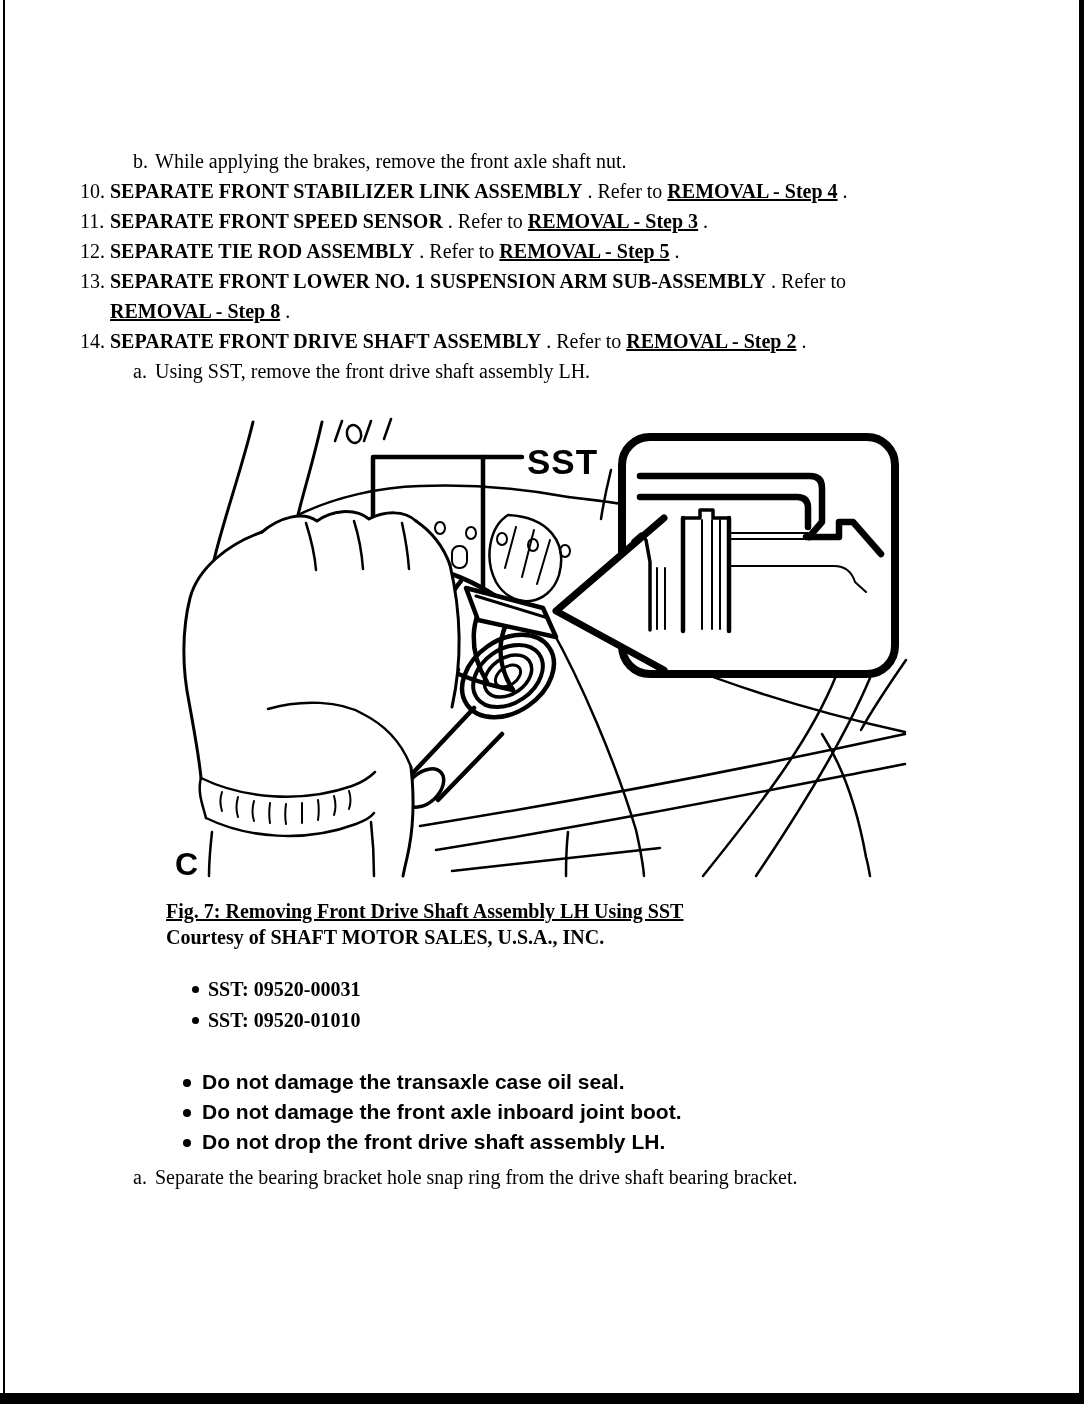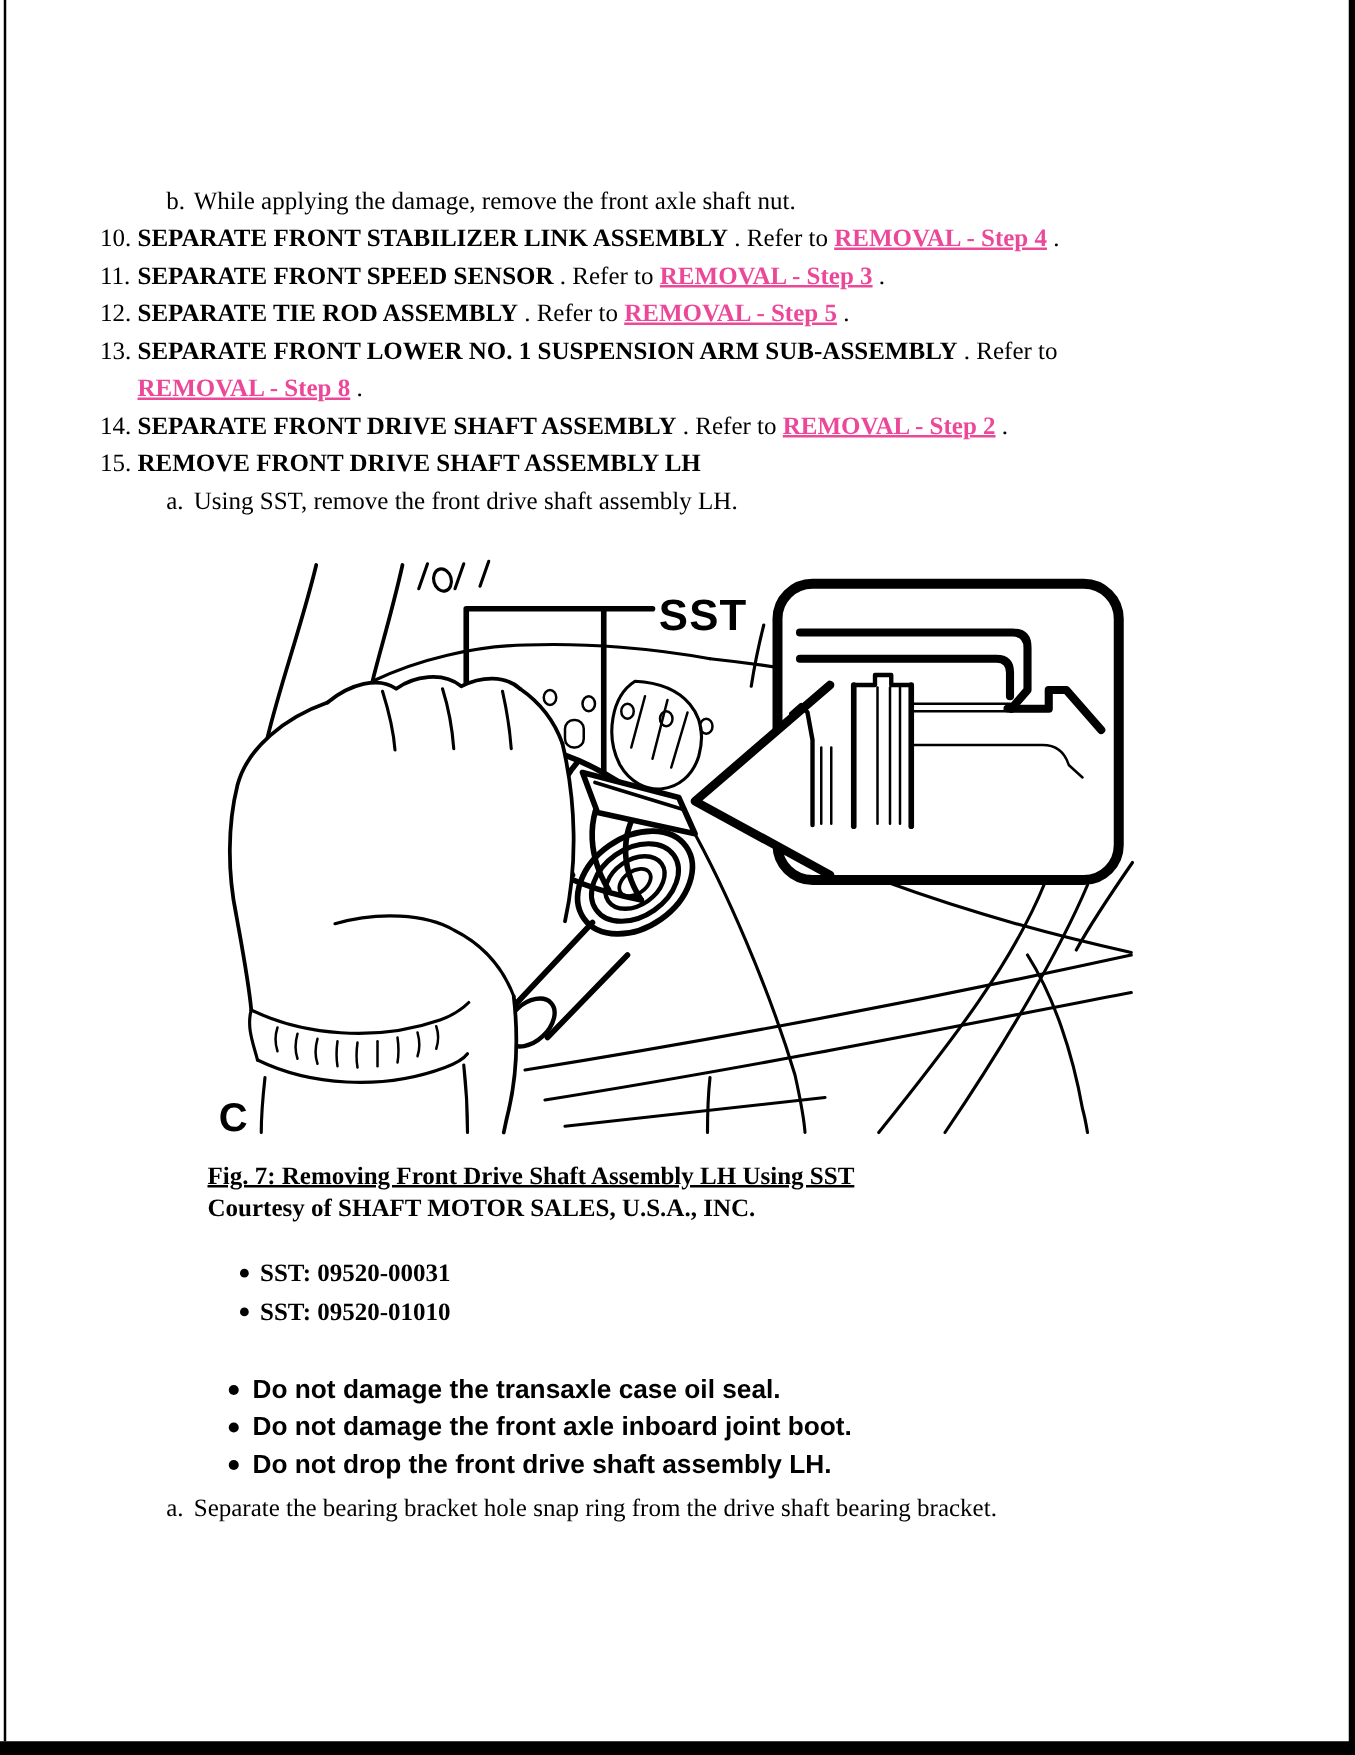--- a/index.html
+++ b/index.html
@@ -19,21 +19,21 @@
   .content{padding-top:146px;}
 
   .substep{display:flex;margin-left:133px;font-size:20px;line-height:30px;}
   .substep .slabel{width:22px;flex:none;}
   .substep .stext{flex:1;padding-right:40px;}
 
   .step{display:flex;padding-left:80px;font-size:20px;line-height:30px;}
   .step .num{width:30px;flex:none;}
   .step .body{flex:1;padding-right:56px;}
   .step .title{font-weight:bold;}
-  .reflink{font-weight:bold;text-decoration:underline;color:#ec4899;cursor:pointer;margin-top:44px;}
+  .reflink{font-weight:bold;text-decoration:underline;color:#000000;cursor:pointer;margin-top:44px;}
 
   .figure-wrap{position:relative;height:470px;margin-top:30px;}
   .figure-wrap svg{position:absolute;left:0;top:0;}
 
   .caption{margin-left:166px;margin-top:12px;font-size:20px;line-height:26px;font-weight:bold;}
   .caption .cap-title{text-decoration:underline;}
 
   .sst-list{margin:24px 0 0 192px;padding:0;list-style:none;
     font-size:20px;font-weight:bold;line-height:31px;}
   .sst-list li::before{content:"";display:inline-block;width:7px;height:7px;
@@ -50,21 +50,21 @@
 </style>
 </head>
 <body>
 
 <div class="page">
 
   <div class="content">
 
     <div class="substep">
       <span class="slabel">b.</span>
-      <span class="stext">While applying the damage, remove the front axle shaft nut.</span>
+      <span class="stext">While applying the brakes, remove the front axle shaft nut.</span>
     </div>
 
     <div class="step">
       <span class="num">10.</span>
       <span class="body"><span class="title">SEPARATE FRONT STABILIZER LINK ASSEMBLY</span><span> . Refer to </span><a class="reflink">REMOVAL - Step 4</a><span> .</span></span>
     </div>
 
     <div class="step">
       <span class="num">11.</span>
       <span class="body"><span class="title">SEPARATE FRONT SPEED SENSOR</span><span> . Refer to </span><a class="reflink">REMOVAL - Step 3</a><span> .</span></span>
@@ -78,24 +78,20 @@
     <div class="step">
       <span class="num">13.</span>
       <span class="body"><span class="title">SEPARATE FRONT LOWER NO. 1 SUSPENSION ARM SUB-ASSEMBLY</span><span> . Refer to</span><span style="display:block"><a class="reflink">REMOVAL - Step 8</a><span> .</span></span></span>
     </div>
 
     <div class="step">
       <span class="num">14.</span>
       <span class="body"><span class="title">SEPARATE FRONT DRIVE SHAFT ASSEMBLY</span><span> . Refer to </span><a class="reflink">REMOVAL - Step 2</a><span> .</span></span>
     </div>
 
-    <div class="step">
-      <span class="num">15.</span>
-      <span class="body"><span class="title">REMOVE FRONT DRIVE SHAFT ASSEMBLY LH</span></span>
-    </div>
 
     <div class="substep">
       <span class="slabel">a.</span>
       <span class="stext">Using SST, remove the front drive shaft assembly LH.</span>
     </div>
 
     <div class="figure-wrap">
       <svg width="1084" height="470" viewBox="0 446 1084 470">
         <g stroke="#000" fill="none" stroke-linecap="round" stroke-linejoin="round">
 

